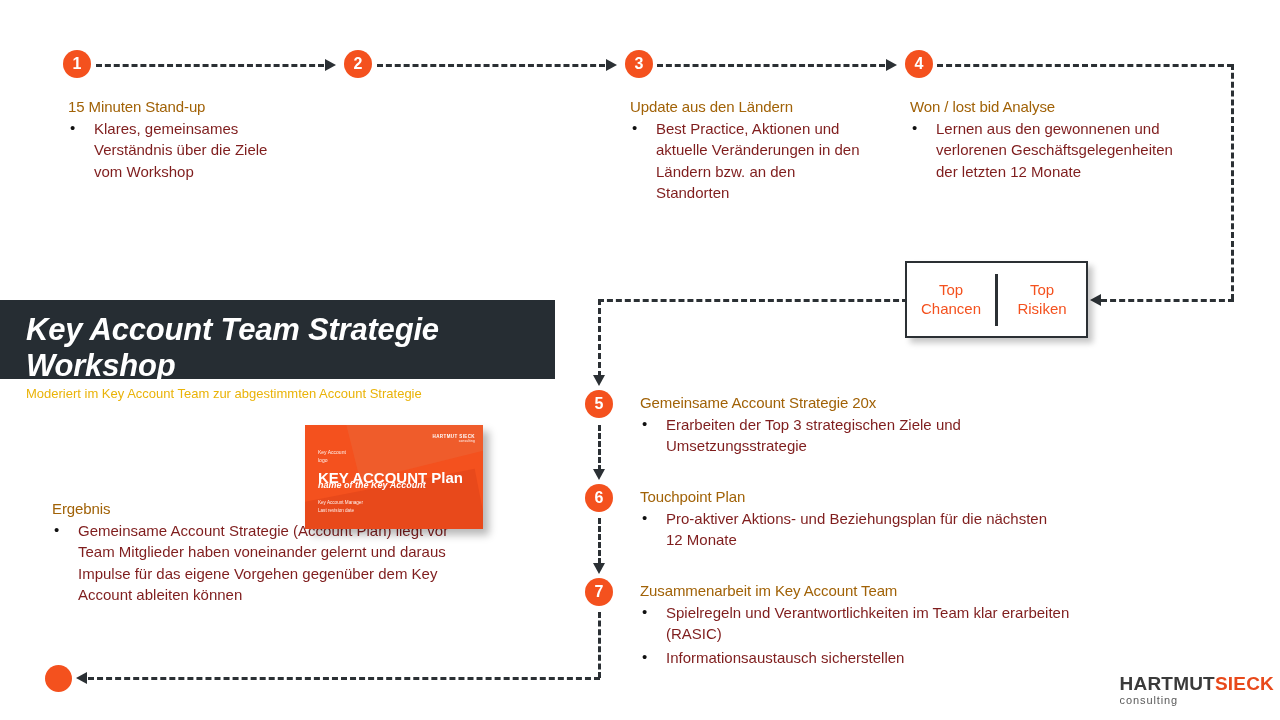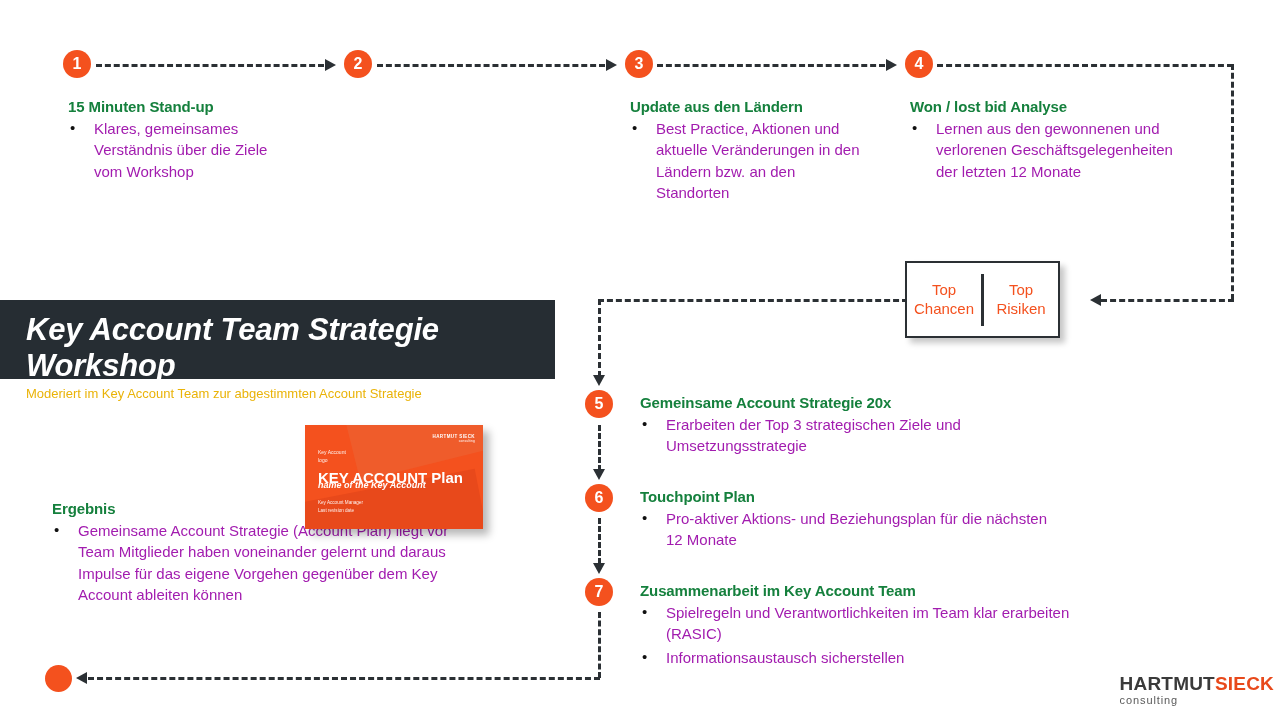--- a/index.html
+++ b/index.html
@@ -12,27 +12,27 @@
   .num-circle{
     position:absolute;width:28px;height:28px;border-radius:50%;
     background:#F4511E;color:#fff;font-size:16px;font-weight:bold;
     display:flex;align-items:center;justify-content:center;
     line-height:1;box-sizing:border-box;z-index:6;
   }
 
   
   .step{position:absolute;z-index:4;}
   .step h3{
-    margin:0 0 3px 0;font-size:15px;font-weight:bold;color:#15803d;
+    margin:0 0 3px 0;font-size:15px;font-weight:normal;color:#a16207;
     letter-spacing:-0.1px;white-space:nowrap;
   }
   .bullets{margin:0;padding:0;list-style:none;}
   .bullets li{
     position:relative;padding-left:26px;font-size:15px;line-height:1.42;
-    color:#a21caf;margin-bottom:2px;
+    color:#7f1d1d;margin-bottom:2px;
   }
   .bullets li:before{
     content:"\2022";position:absolute;left:2px;top:-1px;font-size:15px;color:#111;
   }
 
   
   .dash-h{
     position:absolute;height:0;border-top:3px dashed #2B3034;z-index:3;
   }
   .dash-v{
@@ -49,21 +49,21 @@
     border-right:11px solid #2B3034;
   }
   .arrow-d{
     position:absolute;width:0;height:0;z-index:5;
     border-left:6px solid transparent;border-right:6px solid transparent;
     border-top:11px solid #2B3034;
   }
 
   
   #tcbox{
-    position:absolute;left:905px;top:261px;width:155px;height:77px;
+    position:absolute;left:905px;top:261px;width:183px;height:77px;
     background:#fff;border:2px solid #2B3034;box-sizing:border-box;
     display:flex;align-items:center;z-index:6;
     box-shadow:5px 5px 6px rgba(0,0,0,0.22);
   }
   #tcbox .half{
     flex:1;text-align:center;font-size:15px;color:#F4511E;line-height:1.25;
   }
   #tcbox .vdiv{width:3px;height:52px;background:#2B3034;}
 
   

